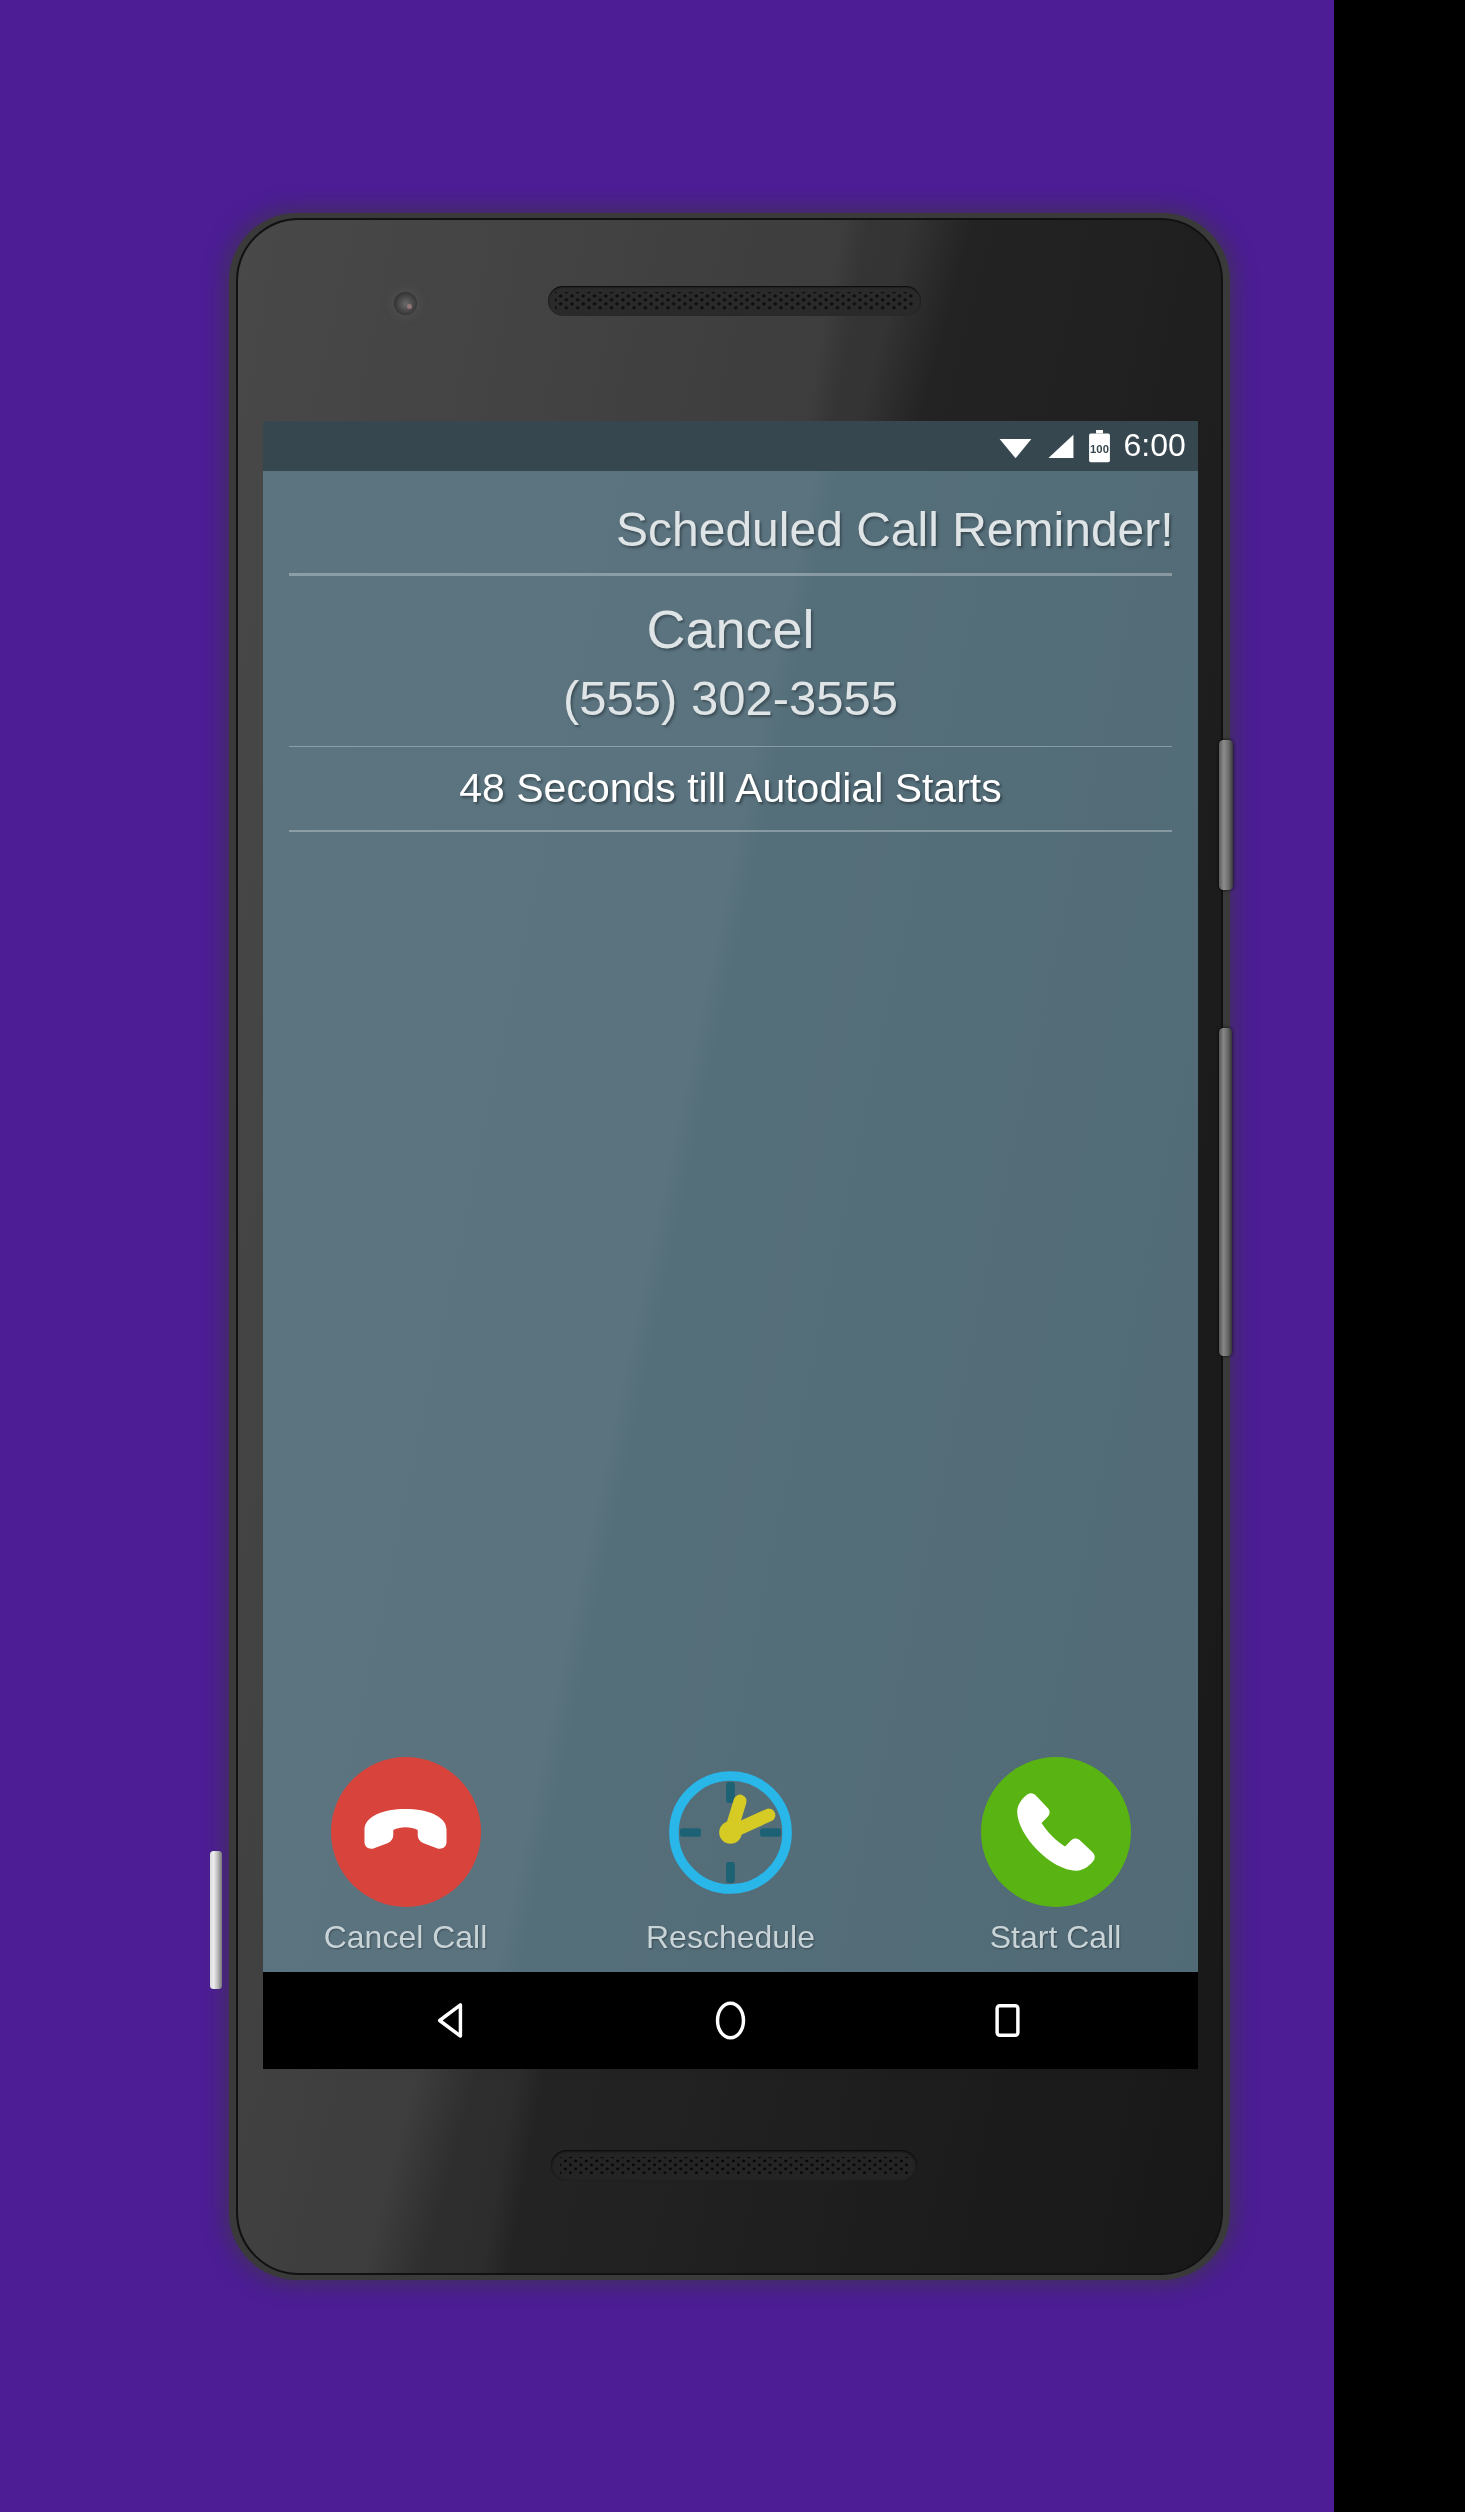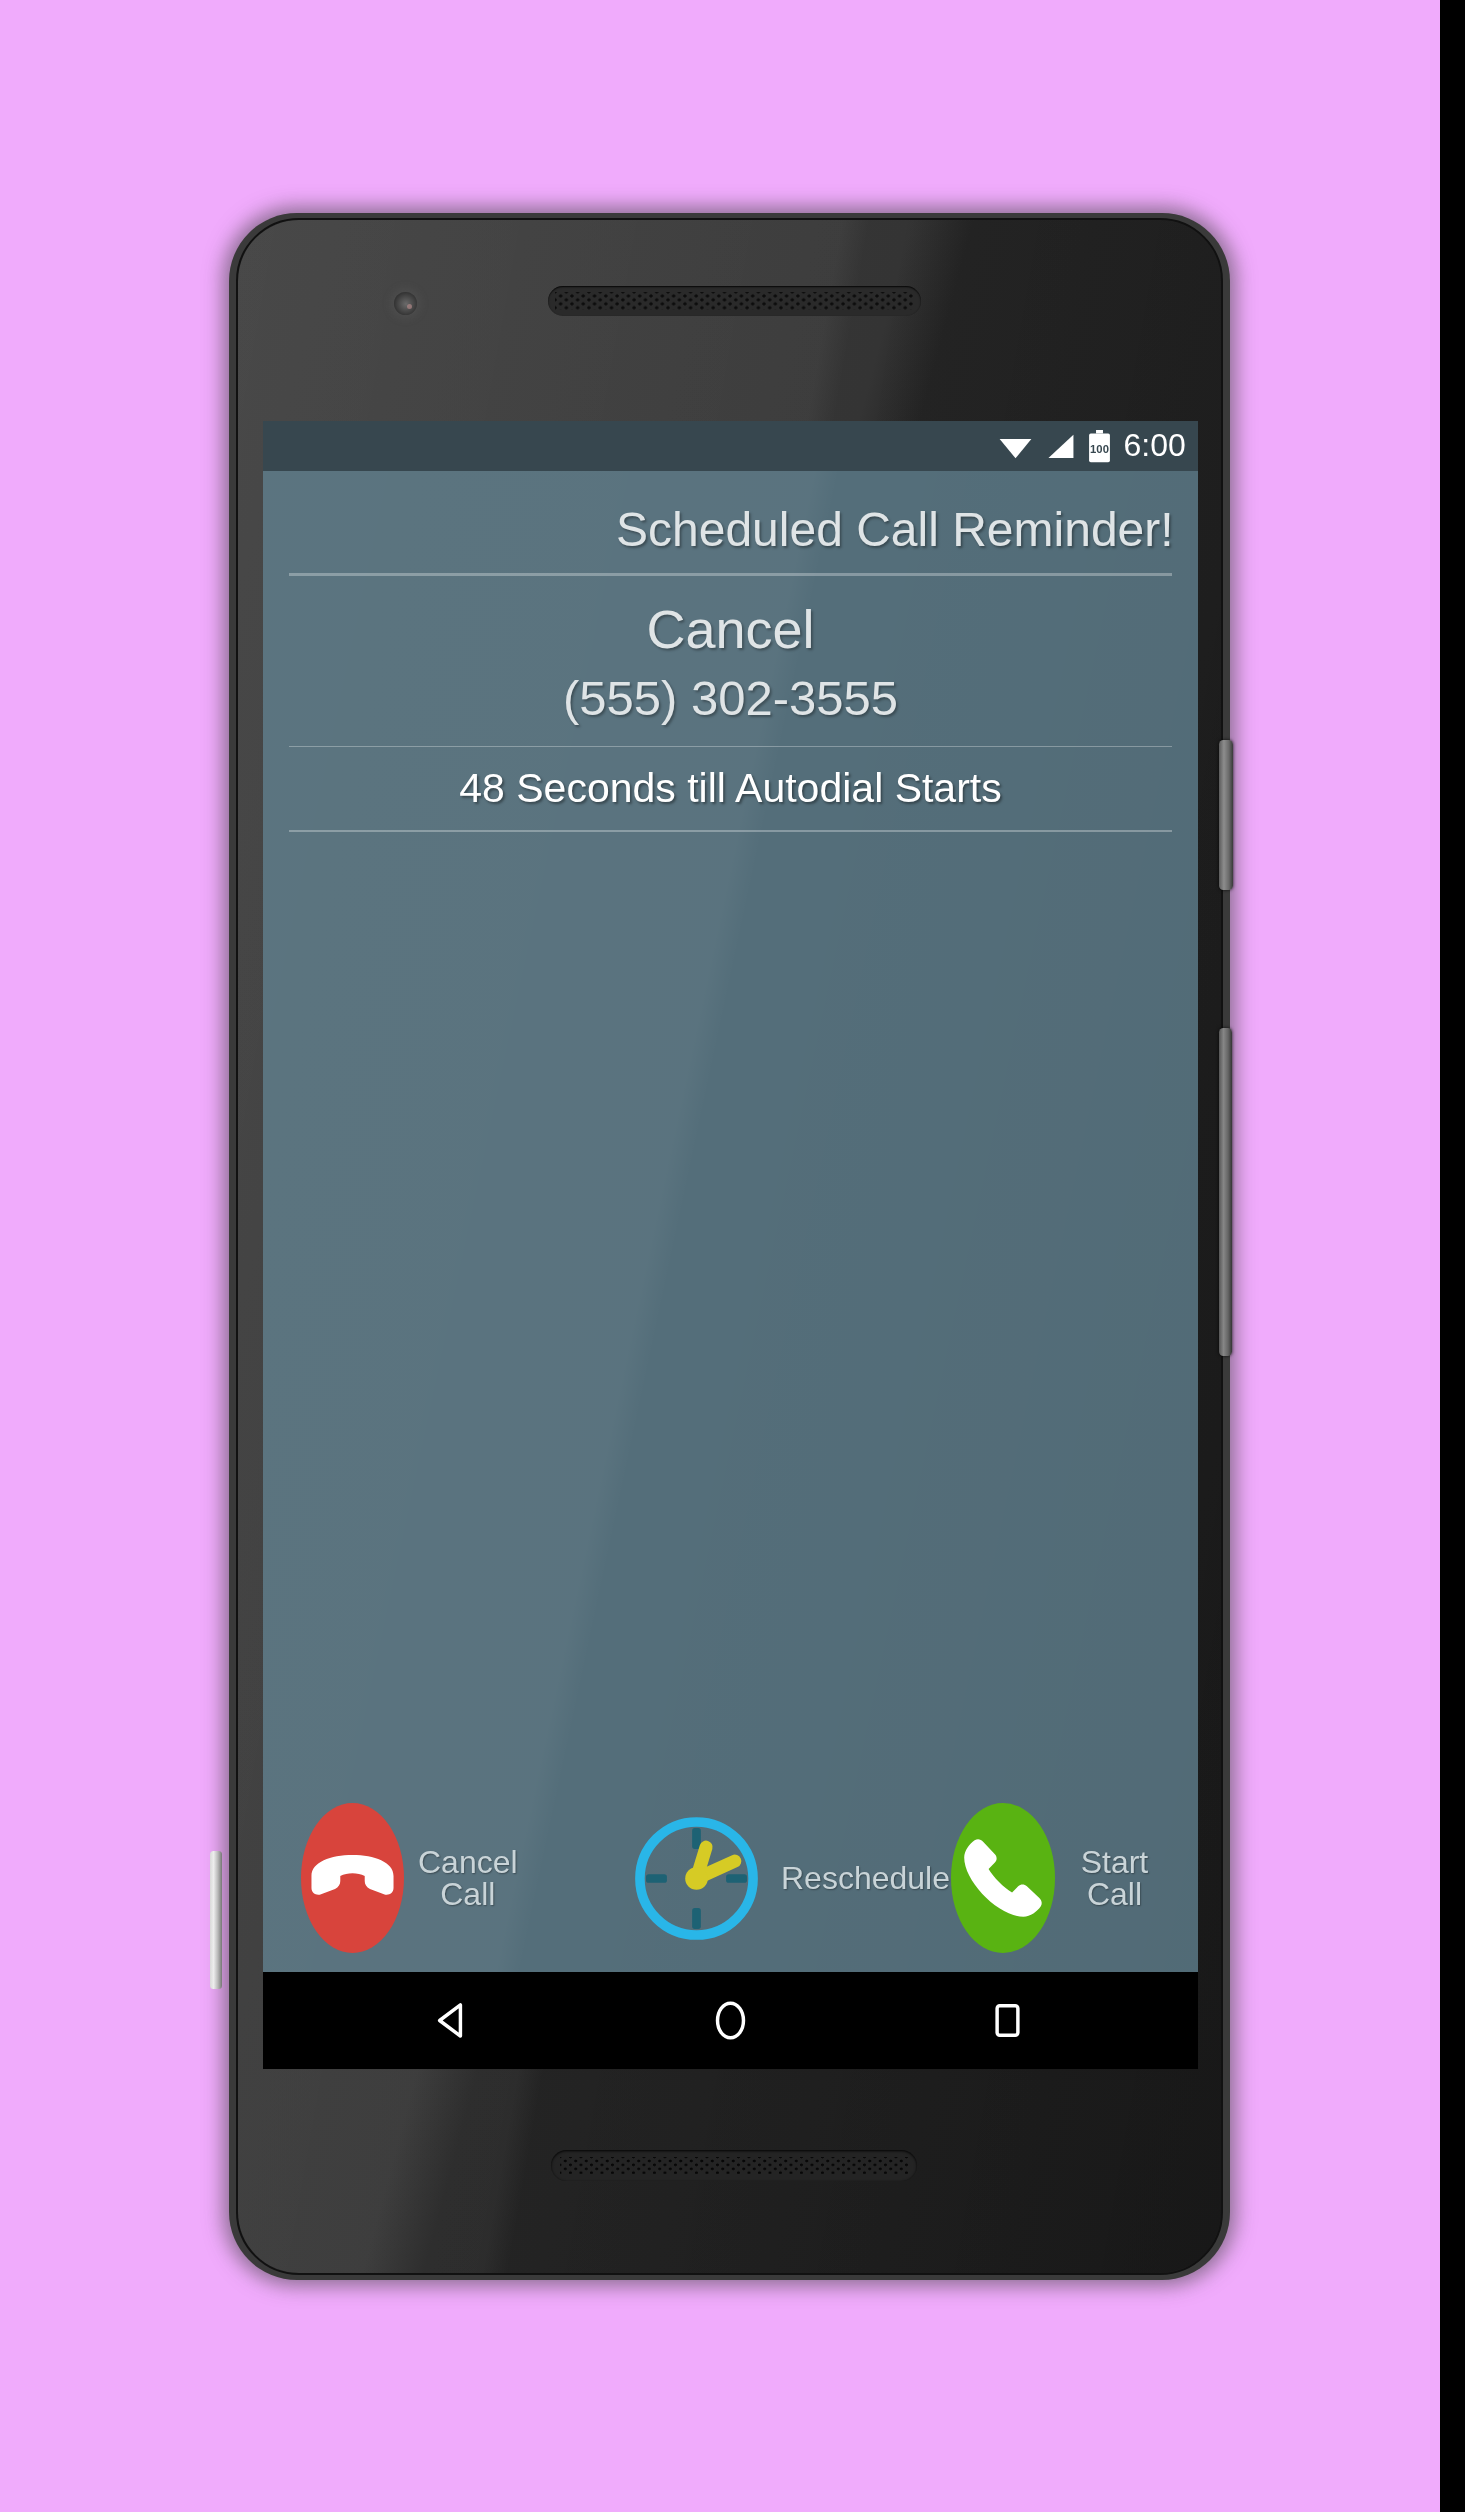--- a/index.html
+++ b/index.html
@@ -7,23 +7,23 @@
   html, body {
     width: 1465px;
     height: 2512px;
     background: #000;
     overflow: hidden;
     font-family: "Liberation Sans", sans-serif;
   }
 
   #stage {
     position: relative;
-    width: 1440px;
+    width: 1334px;
     height: 2512px;
-    background: #f0abfc;
+    background: #4c1d95;
   }
 
   
   .phone-shadow {
     position: absolute;
     left: 229px;
     top: 213px;
     width: 1001px;
     height: 2067px;
     border-radius: 68px;
@@ -271,21 +271,21 @@
   .actions {
     display: flex;
     align-items: flex-end;
     justify-content: space-between;
     padding: 0 38px 19px 38px;
   }
 
   .action {
     width: 209px;
     display: flex;
-    flex-direction: row;
+    flex-direction: column;
     align-items: center;
     gap: 14px;
     cursor: pointer;
   }
 
   .action-circle {
     width: 150px;
     height: 150px;
     border-radius: 50%;
     display: flex;

